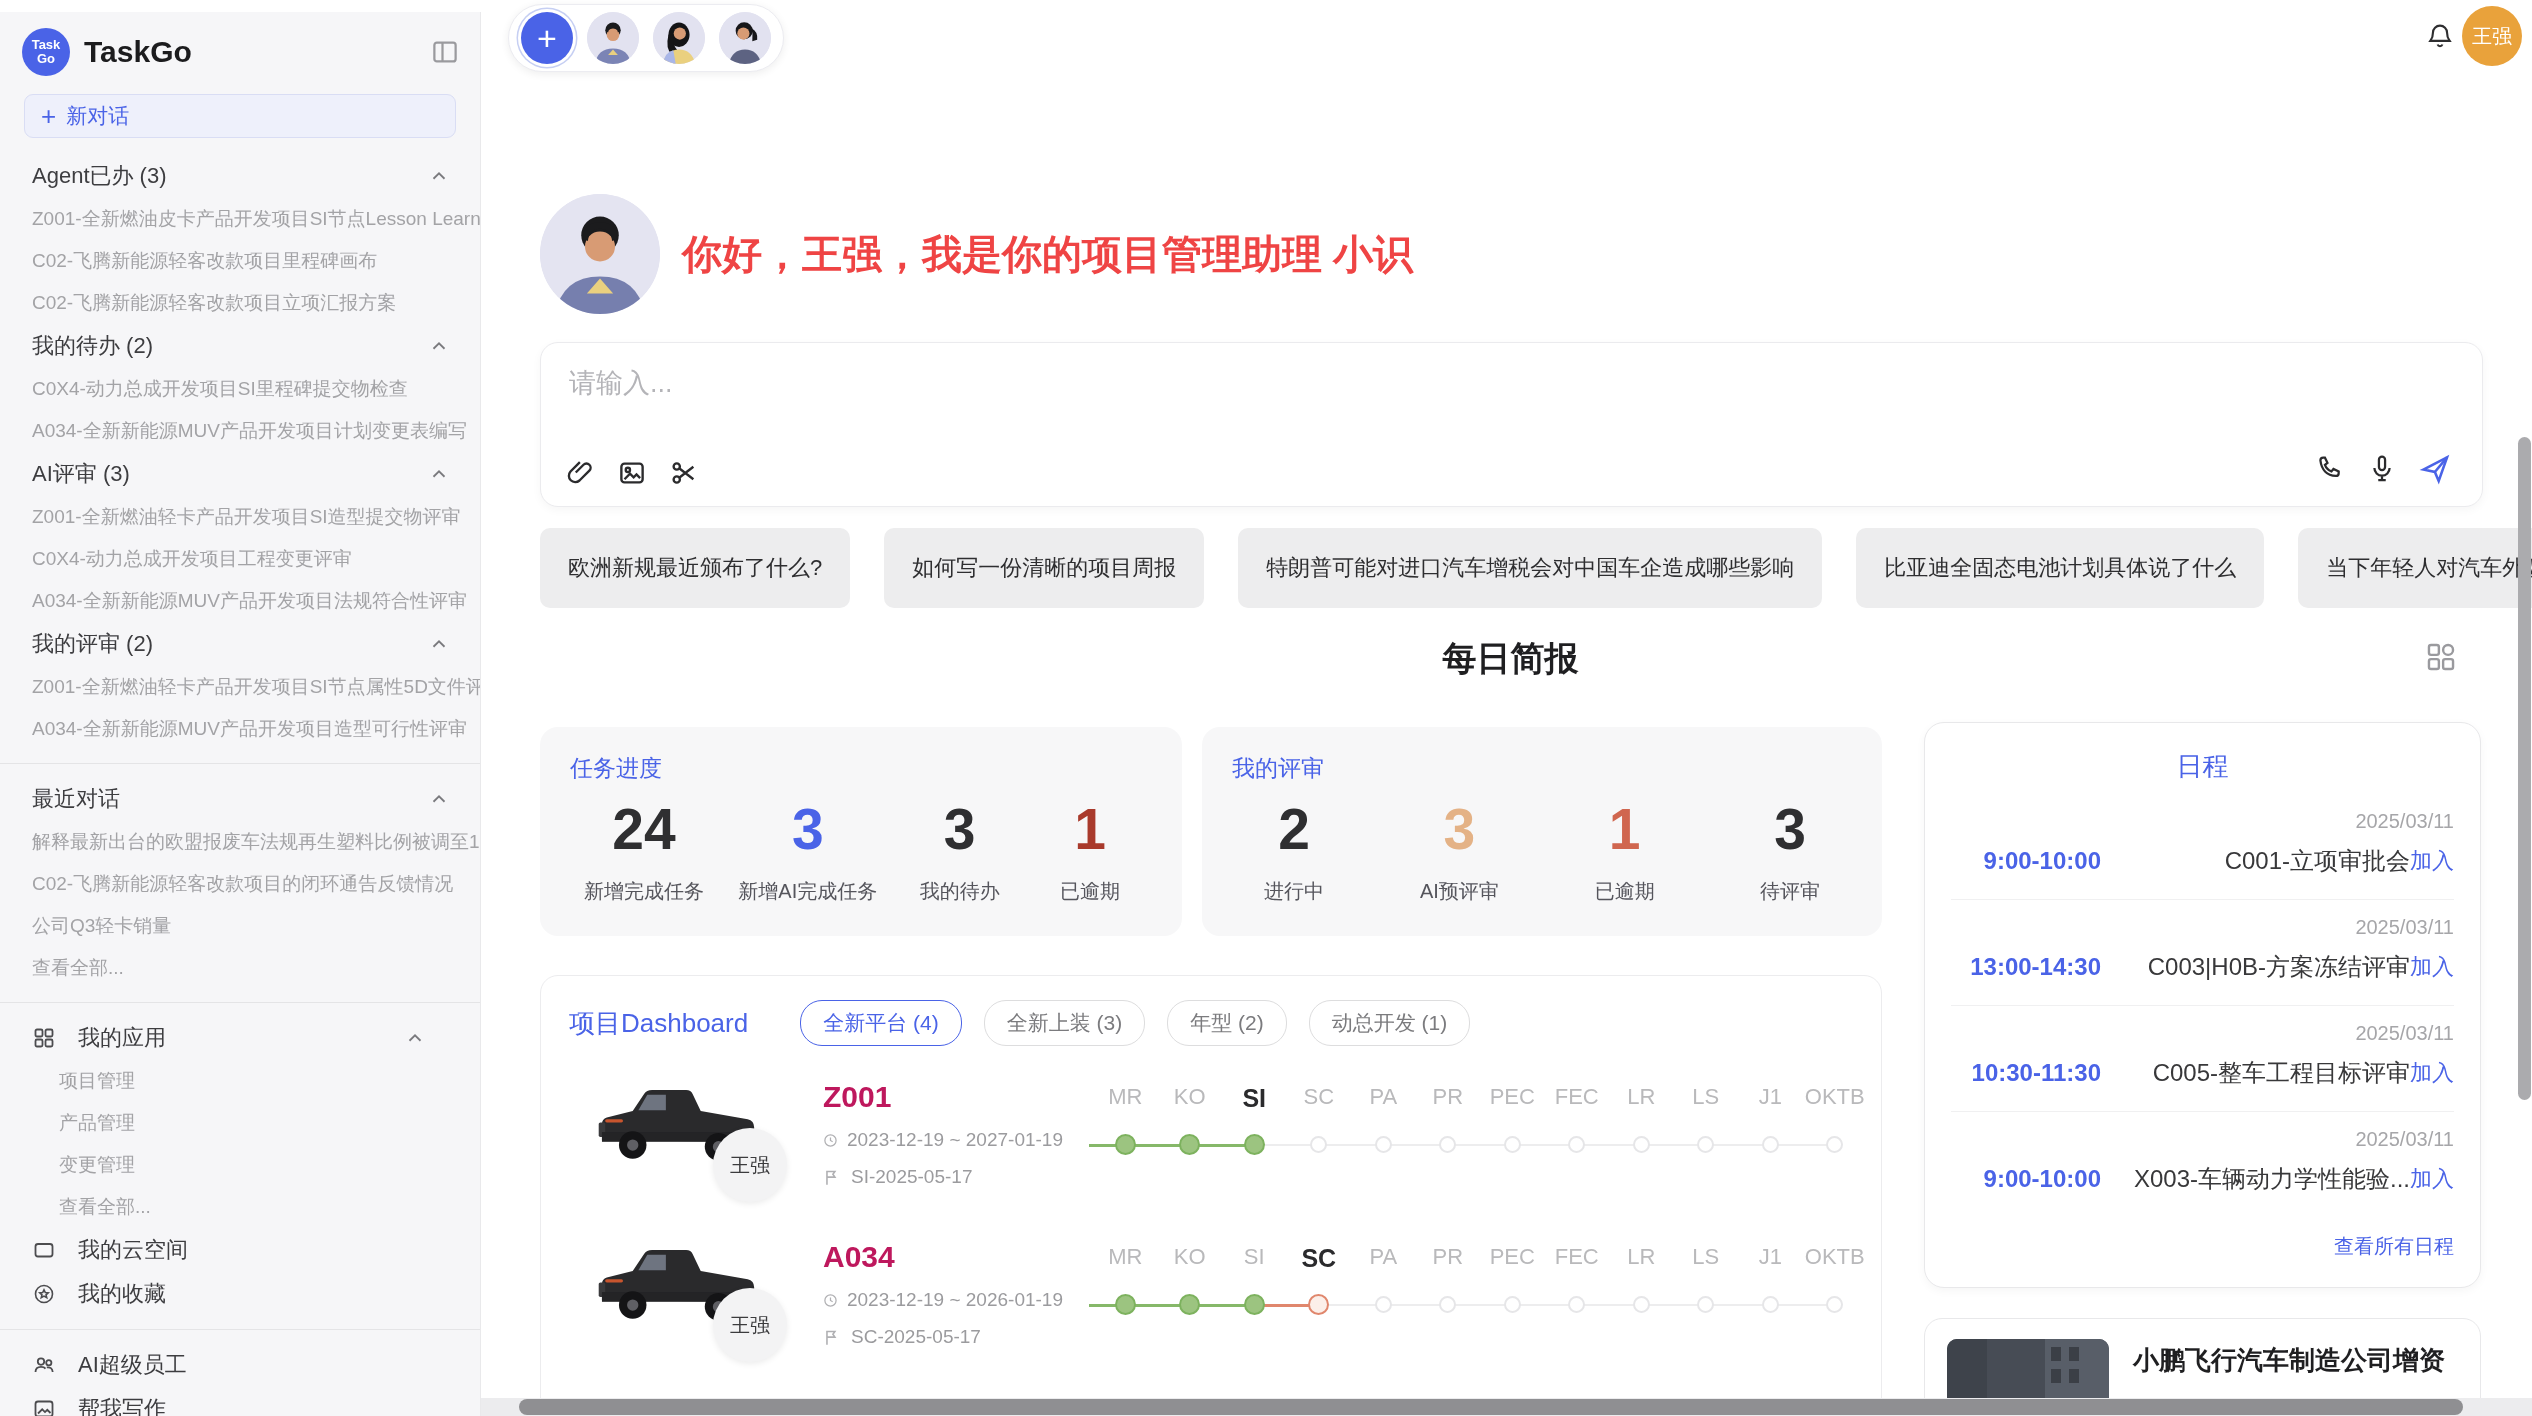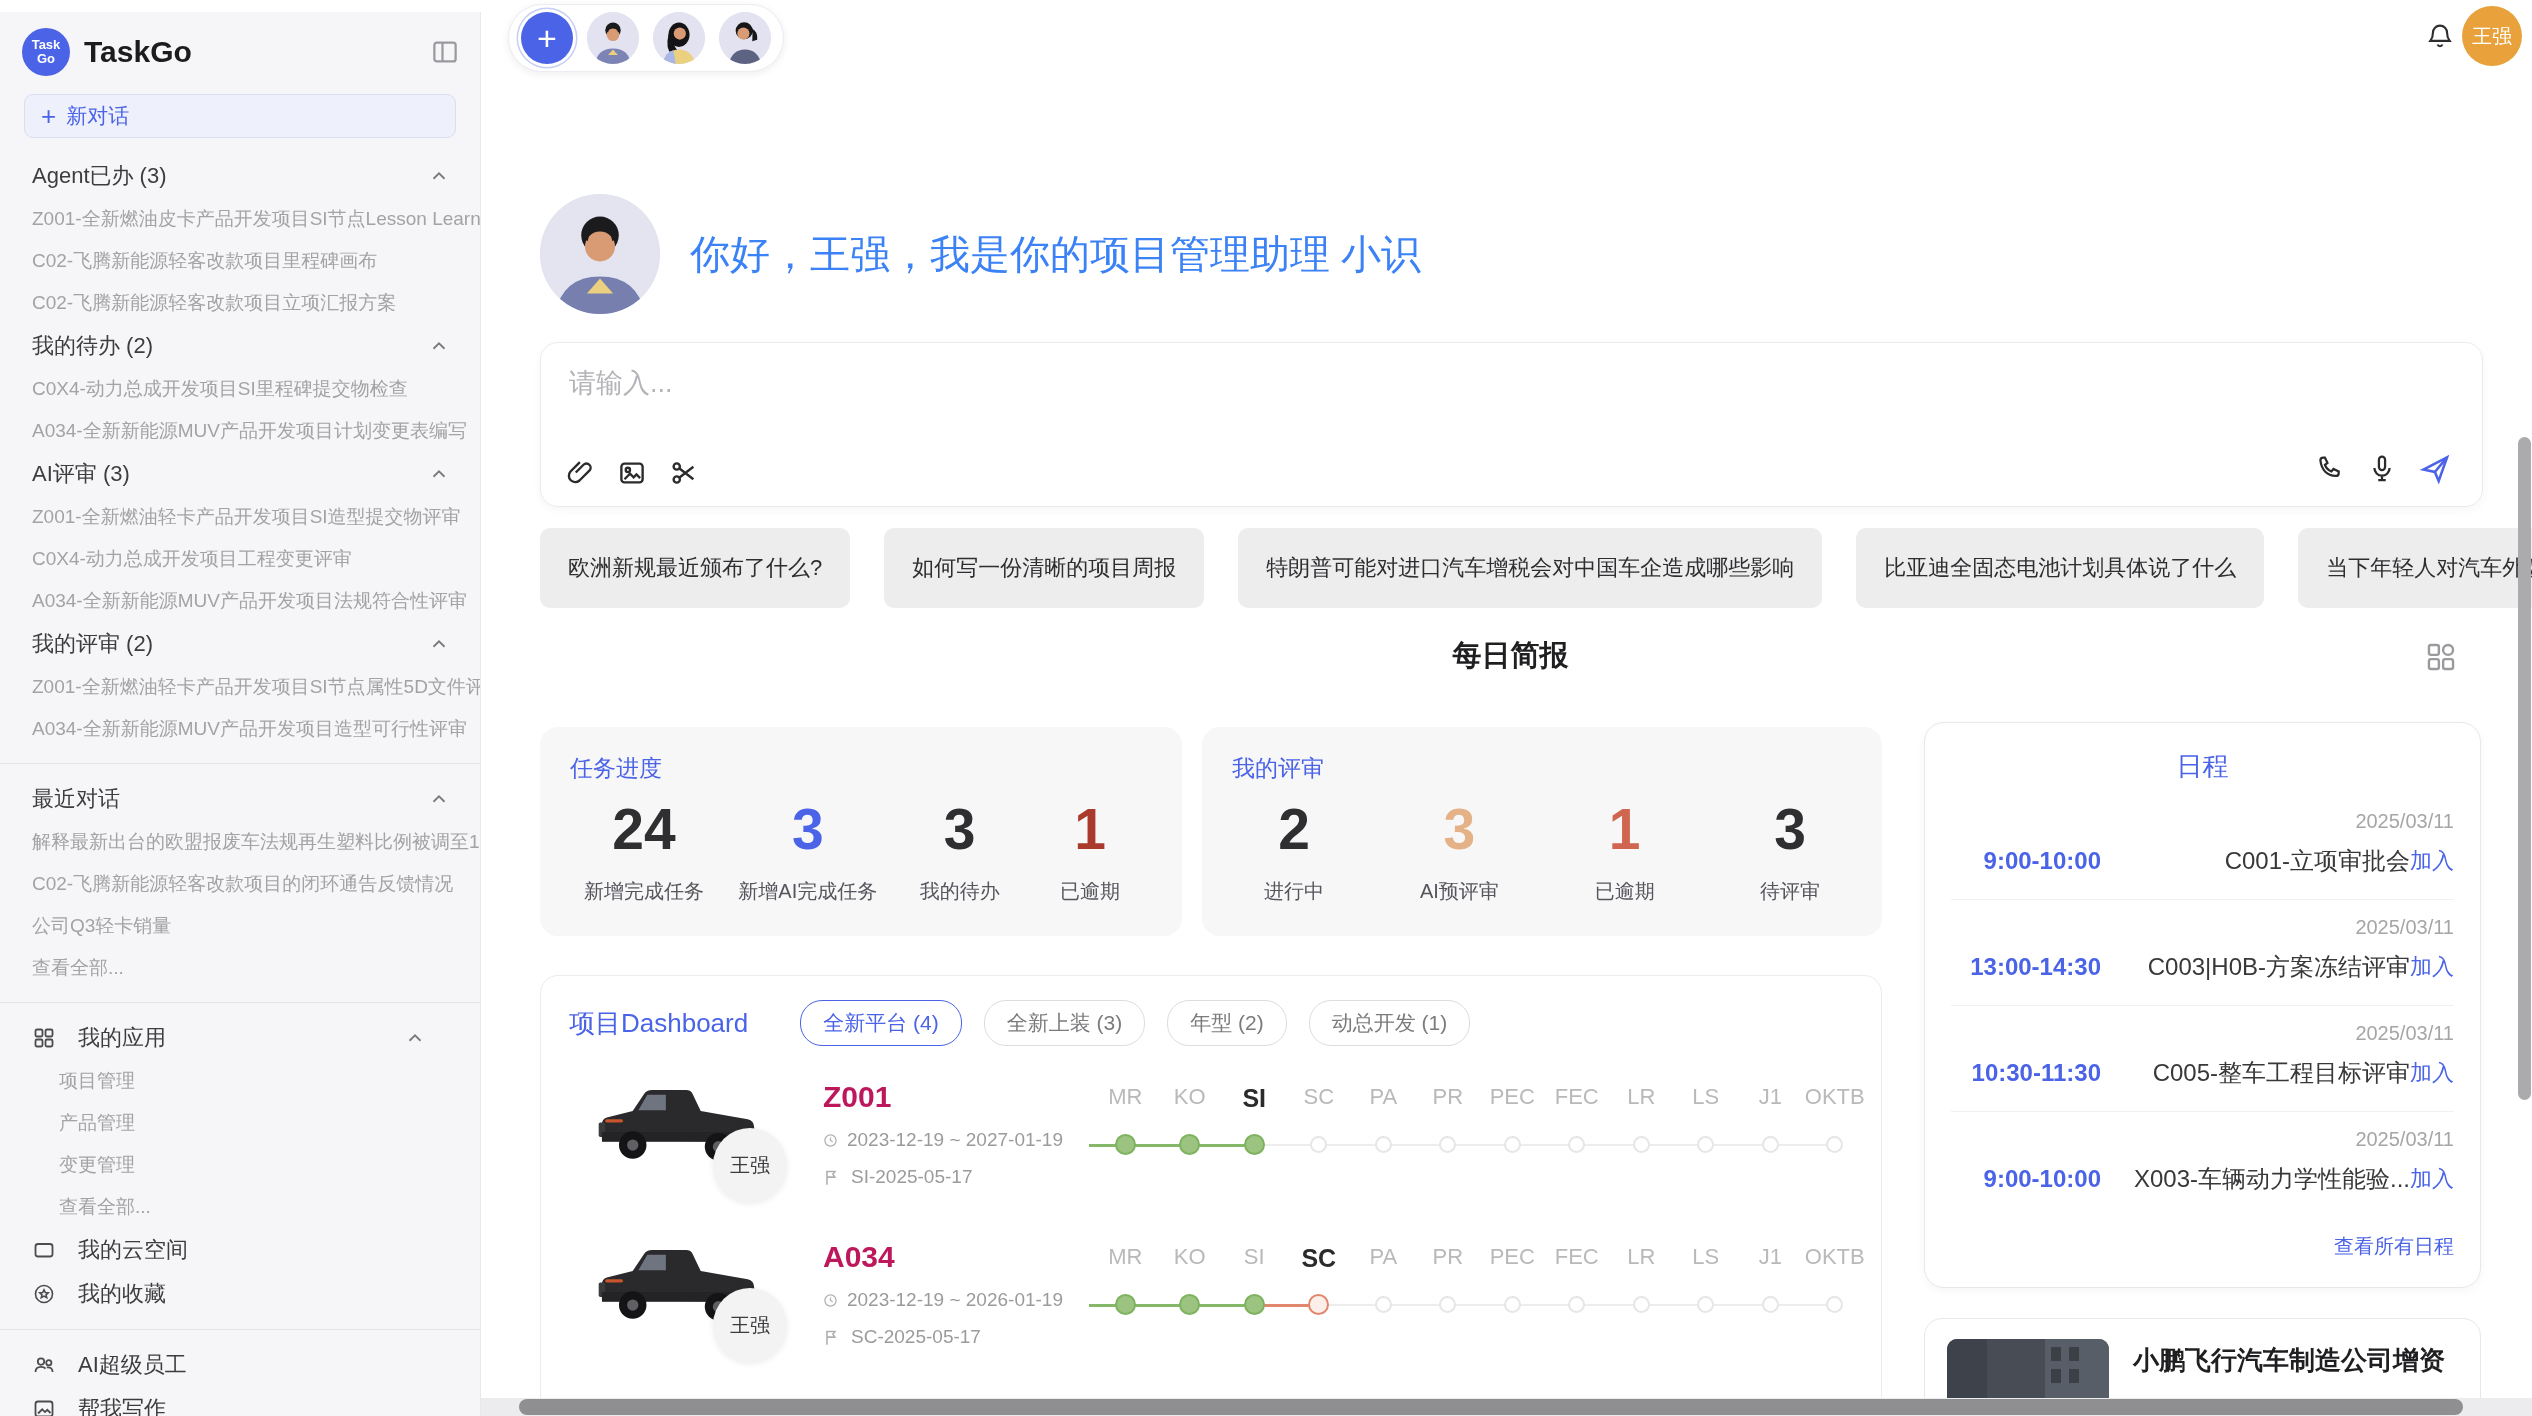--- a/index.html
+++ b/index.html
@@ -37,40 +37,40 @@
             font-size:34px;line-height:50px;cursor:pointer;box-shadow:0 0 0 3px #fff,0 0 0 4.5px #c6cff3;}
   .avatar{width:52px;height:52px;border-radius:50%;overflow:hidden;background:#e2e2f0;cursor:pointer;flex:none;}
   .bell{position:absolute;left:2424px;top:20px;cursor:pointer;}
   .user-chip{position:absolute;left:2462px;top:6px;width:60px;height:60px;border-radius:50%;
              background:#e9a23b;color:#fff;font-size:20px;display:flex;align-items:center;
              justify-content:center;cursor:pointer;}
 
   
   .greet{position:absolute;left:540px;top:194px;display:flex;align-items:center;}
   .greet-avatar{width:120px;height:120px;border-radius:50%;overflow:hidden;background:#e2e2f0;flex:none;}
-  .greet-text{margin-left:30px;font-size:40px;font-weight:400;color:#3b82f6;}
+  .greet-text{margin-left:22px;font-size:40px;font-weight:700;color:#ef4444;}
 
   
   .input-card{position:absolute;left:540px;top:342px;width:1941px;height:163px;background:#fff;
               border:1px solid #ebebee;border-radius:18px;box-shadow:0 3px 10px rgba(0,0,0,.04);}
   .input-card input{position:absolute;left:26px;top:24px;width:1500px;border:none;outline:none;
                     font-size:27px;color:#333;background:transparent;font-family:inherit;}
   .input-card input::placeholder{color:#b4b4b8;}
   .tool-row-l{position:absolute;left:24px;bottom:18px;display:flex;gap:22px;}
   .tool-row-r{position:absolute;right:30px;bottom:20px;display:flex;gap:20px;align-items:center;}
   .icon-btn{cursor:pointer;display:inline-flex;}
 
   
   .chips{position:absolute;left:540px;top:528px;display:flex;gap:34px;}
   .chip{height:56px;display:flex;align-items:center;padding:12px 28px;background:#ededee;
         border-radius:10px;font-size:22px;color:#2e2e30;cursor:pointer;white-space:nowrap;}
 
   
   .brief-title{position:absolute;left:540px;top:636px;width:1941px;text-align:center;
-               font-size:29px;font-weight:700;color:#1f1f21;}
+               font-size:34px;font-weight:700;color:#1f1f21;}
   .grid-ic{position:absolute;left:2424px;top:640px;cursor:pointer;}
   .stat-card{position:absolute;top:727px;height:209px;background:#f7f7f8;border-radius:18px;box-sizing:border-box;
              padding:26px 30px;}
   .stat-card.c1{left:540px;width:642px;}
   .stat-card.c2{left:1202px;width:680px;}
   .stat-title{font-size:23px;color:#4a63e7;}
   .stats{display:flex;justify-content:space-between;padding:0 14px;margin-top:14px;}
   .stat{text-align:center;min-width:96px;}
   .stat-value{font-size:57px;font-weight:600;color:#2f2f31;line-height:62px;}
   .stat-value.blue{color:#4a63e7;}

